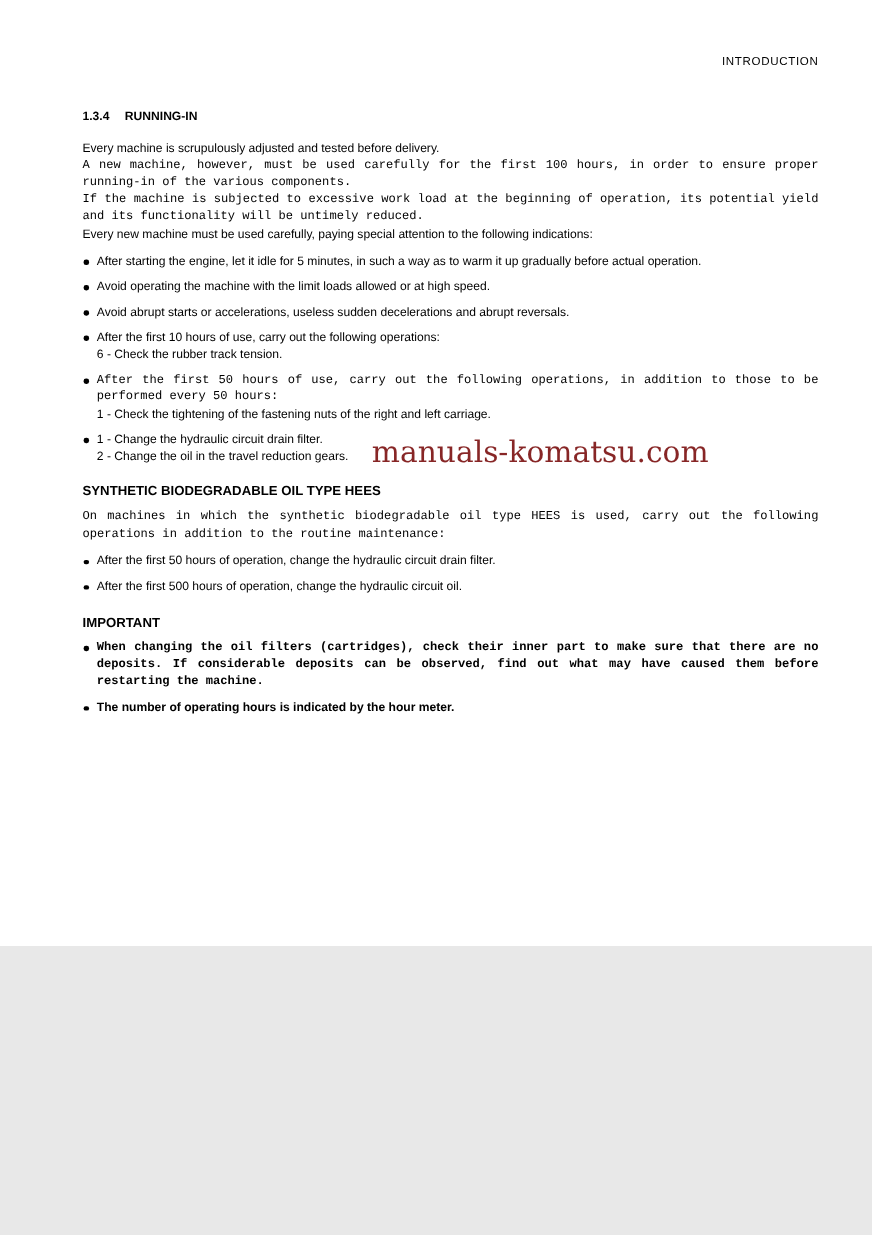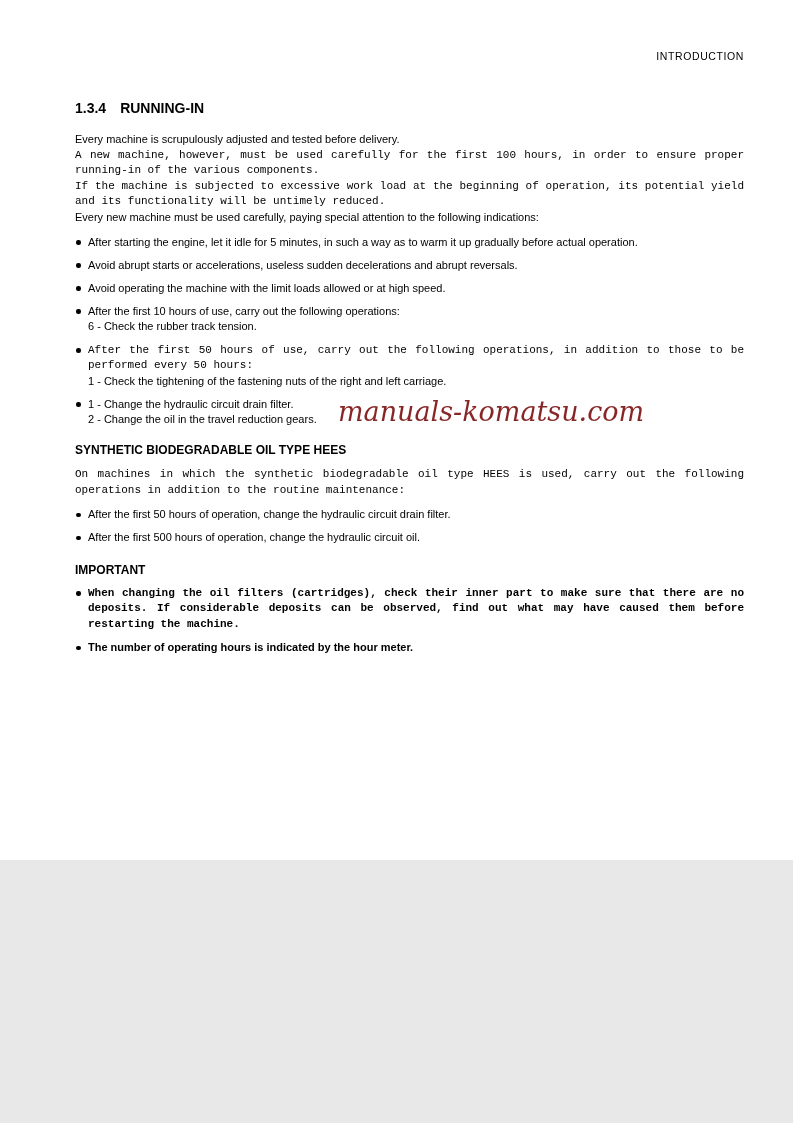--- a/index.html
+++ b/index.html
@@ -14,21 +14,21 @@
   }
   .header-right {
     position:absolute; top:50px; right:49px;
     font-size:10.5px; letter-spacing:0.6px;
   }
   .content {
     position:absolute; left:75px; top:100px; width:669px;
   }
   .title {
     margin:0 0 16px 0;
-    font-size:14px; font-weight:bold;
+    font-size:11px; font-weight:bold;
   }
   .title .title-name { margin-left:14px; }
   .para {
     margin:0; font-size:11px; line-height:15.6px;
   }
   .justify { text-align:justify;font-family:Liberation Mono, monospace; }
   .bullets { margin-top:9px; }
   .li {
     position:relative; padding-left:13px;
     margin-top:7.5px;
@@ -45,21 +45,21 @@
     font-size:12px; font-weight:bold;
   }
   .subhead.important { margin-top:17px; }
   .mt10 { margin-top:10px; }
   .bold { font-weight:bold; }
   .watermark {
     position:absolute; left:338px; top:396px;
     font-family:"DejaVu Serif", "Liberation Serif", serif;
     font-size:27px; font-weight:500;
     color:rgba(122,14,14,0.9);
-    z-index:5; white-space:nowrap;font-style:italic;
+    z-index:5; white-space:nowrap;
   }
   .footer-left {
     position:absolute; left:75px; top:1073px;
     font-size:10.5px;
   }
   .footer-right {
     position:absolute; right:49px; top:1071px;
     font-size:12px; font-weight:bold;
   }
 </style>
@@ -83,26 +83,26 @@
 
     <div class="bullets">
 
       <div class="li">
         <span class="dot"></span>
         <div>After starting the engine, let it idle for 5 minutes, in such a way as to warm it up gradually before actual operation.</div>
       </div>
 
       <div class="li">
         <span class="dot"></span>
-        <div>Avoid abrupt starts or accelerations, useless sudden decelerations and abrupt reversals.</div>
+        <div>Avoid operating the machine with the limit loads allowed or at high speed.</div>
       </div>
 
       <div class="li">
         <span class="dot"></span>
-        <div>Avoid operating the machine with the limit loads allowed or at high speed.</div>
+        <div>Avoid abrupt starts or accelerations, useless sudden decelerations and abrupt reversals.</div>
       </div>
 
       <div class="li">
         <span class="dot"></span>
         <div>After the first 10 hours of use, carry out the following operations:</div>
         <div class="sub">6 - Check the rubber track tension.</div>
       </div>
 
       <div class="li">
         <span class="dot"></span>

